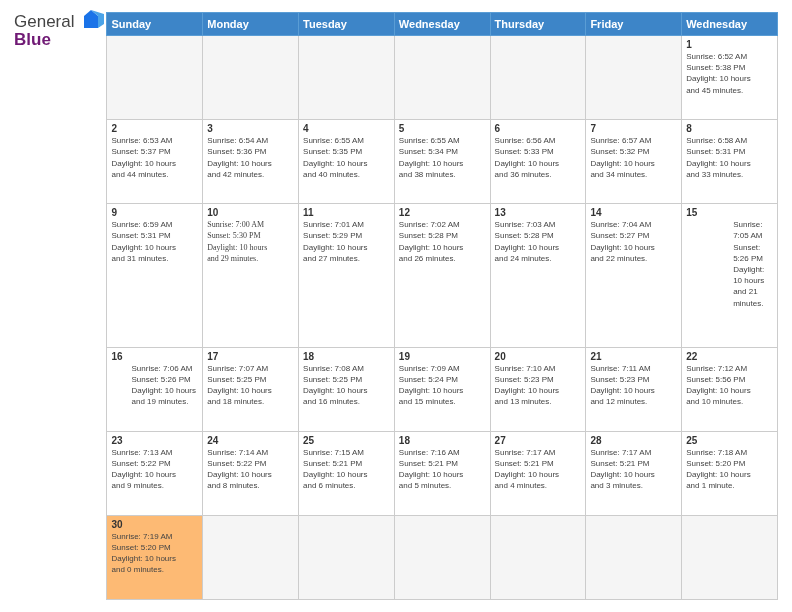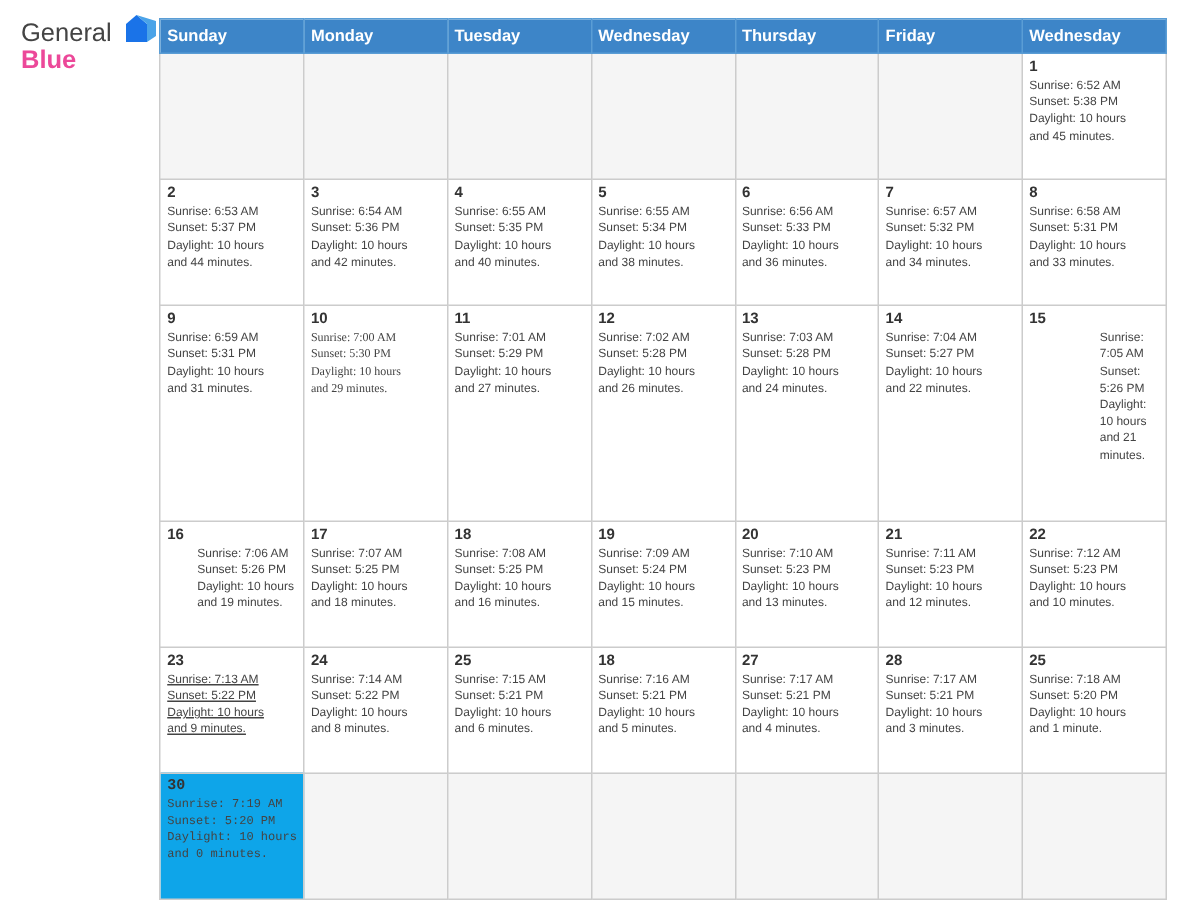--- a/index.html
+++ b/index.html
@@ -97,21 +97,21 @@
   <div class="header">
     <div class="logo-wrapper">
       <div class="logo-line1">
         <span style="font-size:17px;color:#444;font-weight:normal;">General</span>
         <svg width="30" height="22" viewBox="0 0 30 22" style="margin-left:2px;margin-top:-2px;">
           <polygon points="8,18 22,18 22,6 15,0 8,6" fill="#1a73e8"></polygon>
           <polygon points="15,0 22,6 22,18 28,14 28,4" fill="#4aa3e8"></polygon>
         </svg>
       </div>
       <div style="margin-top:-2px;margin-left:0px;">
-        <span style="font-size:17px;color:#ec4899;font-weight:bold;">Blue</span>
+        <span style="font-size:17px;color:#701a75;font-weight:bold;">Blue</span>
       </div>
     </div>
     <div class="title-section">
       <div class="month-title"></div>
       <div class="subtitle"></div>
     </div>
   </div>
 
   <table class="calendar">
     <thead>
@@ -282,29 +282,29 @@
           <td>
             <span class="day-num">21</span>
             <div class="day-info" style="white-space: pre-line;">Sunrise: 7:11 AM
 Sunset: 5:23 PM
 Daylight: 10 hours
 and 12 minutes.</div>
           </td>
           <td>
             <span class="day-num">22</span>
             <div class="day-info" style="white-space: pre-line;">Sunrise: 7:12 AM
-Sunset: 5:23 PM
+Sunset: 5:56 PM
 Daylight: 10 hours
 and 10 minutes.</div>
           </td>
         </tr>
         <tr>
           <td>
             <span class="day-num">23</span>
-            <div class="day-info" style="white-space: pre-line; text-decoration: underline;">Sunrise: 7:13 AM
+            <div class="day-info" style="white-space: pre-line;">Sunrise: 7:13 AM
 Sunset: 5:22 PM
 Daylight: 10 hours
 and 9 minutes.</div>
           </td>
           <td>
             <span class="day-num">24</span>
             <div class="day-info" style="white-space: pre-line;">Sunrise: 7:14 AM
 Sunset: 5:22 PM
 Daylight: 10 hours
 and 8 minutes.</div>
@@ -339,21 +339,21 @@
           </td>
           <td>
             <span class="day-num">25</span>
             <div class="day-info" style="white-space: pre-line;">Sunrise: 7:18 AM
 Sunset: 5:20 PM
 Daylight: 10 hours
 and 1 minute.</div>
           </td>
         </tr>
         <tr>
-          <td style="background: #0ea5e9; font-family: Liberation Mono, monospace;">
+          <td style="background: #fdba74;">
             <span class="day-num">30</span>
             <div class="day-info" style="white-space: pre-line;">Sunrise: 7:19 AM
 Sunset: 5:20 PM
 Daylight: 10 hours
 and 0 minutes.</div>
           </td>
           <td class="empty" style="background: rgb(245, 245, 245);"></td>
           <td class="empty" style="background: rgb(245, 245, 245);"></td>
           <td class="empty" style="background: rgb(245, 245, 245);"></td>
           <td class="empty" style="background: rgb(245, 245, 245);"></td>

